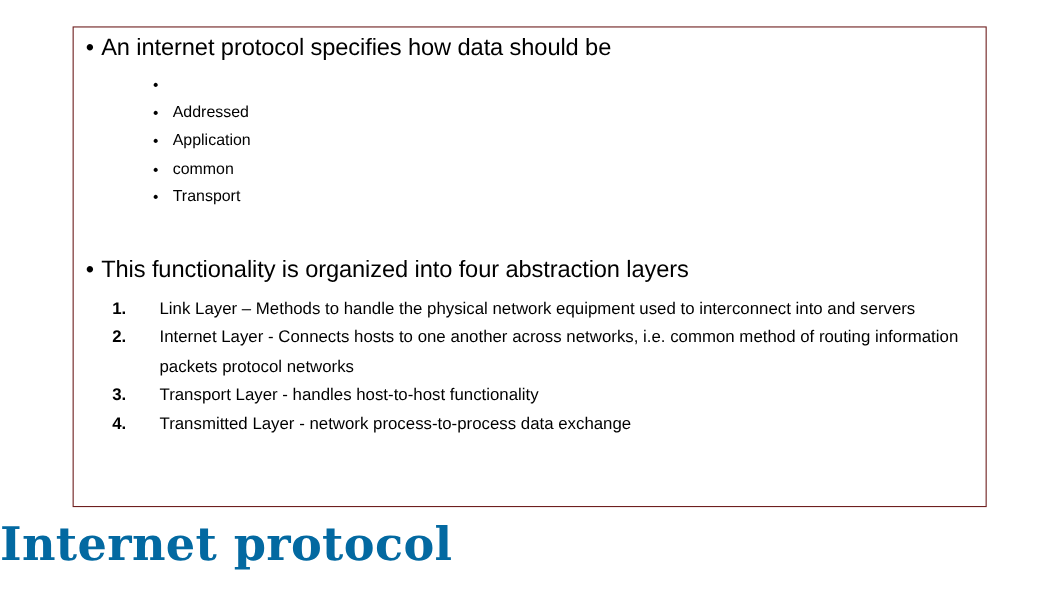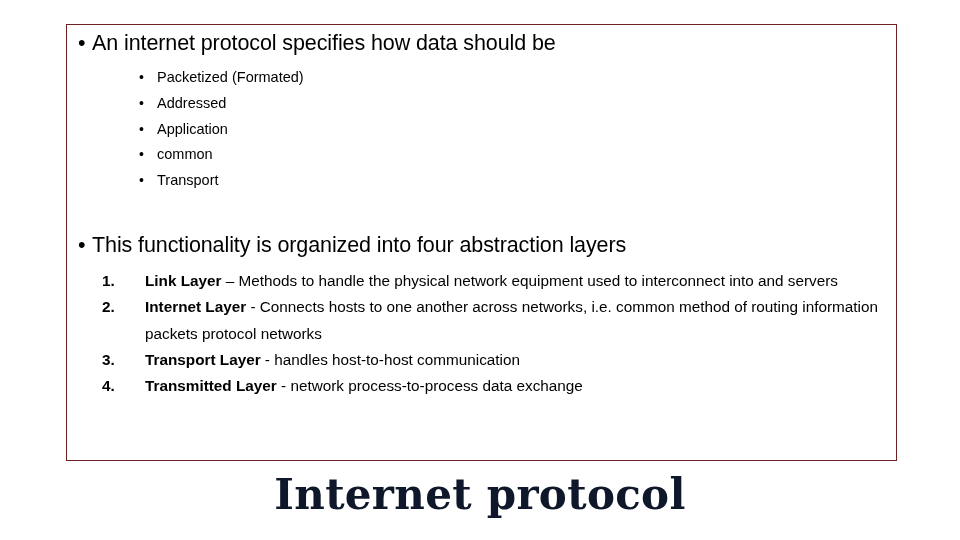--- a/index.html
+++ b/index.html
@@ -98,54 +98,52 @@
     flex: 0 0 46px;
     font-weight: bold;
     text-align: left;
     padding-left: 3px;
     box-sizing: border-box;
   }
   .num-item .num-text {
     flex: 1 1 auto;
   }
   .num-item .lead {
-    font-weight: bold;
+    font-weight: normal;
   }
 
   
   #slide-title {
     position: absolute;
     left: 0;
     top: 472px;
     width: 960px;
-    text-align: center;
     font-family: "DejaVu Serif", "Liberation Serif", serif;
     font-weight: bold;
     font-size: 42px;
     line-height: 1.1;
     letter-spacing: 0.3px;
-    color: #0f172a;
+    color: #0369a1;
   }
 </style>
 </head>
 <body>
 
 <div id="slide">
 
   <div id="content-box">
 
     <div class="bullet-l1" id="bullet-1">
       <span class="bdot">•</span>
       <span>An internet protocol specifies how data should be</span>
     </div>
 
     <div id="sublist">
       <div class="bullet-l2">
         <span class="bdot">•</span>
-        <span>Packetized (Formated)</span>
       </div>
       <div class="bullet-l2">
         <span class="bdot">•</span>
         <span>Addressed</span>
       </div>
       <div class="bullet-l2">
         <span class="bdot">•</span>
         <span>Application</span>
       </div>
       <div class="bullet-l2">
@@ -167,21 +165,21 @@
       <div class="num-item">
         <span class="num">1.</span>
         <span class="num-text"><span class="lead">Link Layer</span><span> – Methods to handle the physical network equipment used to interconnect into and servers</span></span>
       </div>
       <div class="num-item">
         <span class="num">2.</span>
         <span class="num-text"><span class="lead">Internet Layer</span><span> - Connects hosts to one another across networks, i.e. common method of routing information packets protocol networks</span></span>
       </div>
       <div class="num-item">
         <span class="num">3.</span>
-        <span class="num-text"><span class="lead">Transport Layer</span><span> - handles host-to-host communication</span></span>
+        <span class="num-text"><span class="lead">Transport Layer</span><span> - handles host-to-host functionality</span></span>
       </div>
       <div class="num-item">
         <span class="num">4.</span>
         <span class="num-text"><span class="lead">Transmitted Layer</span><span> - network process-to-process data exchange</span></span>
       </div>
     </div>
 
   </div>
 
   <div id="slide-title">Internet protocol</div>

